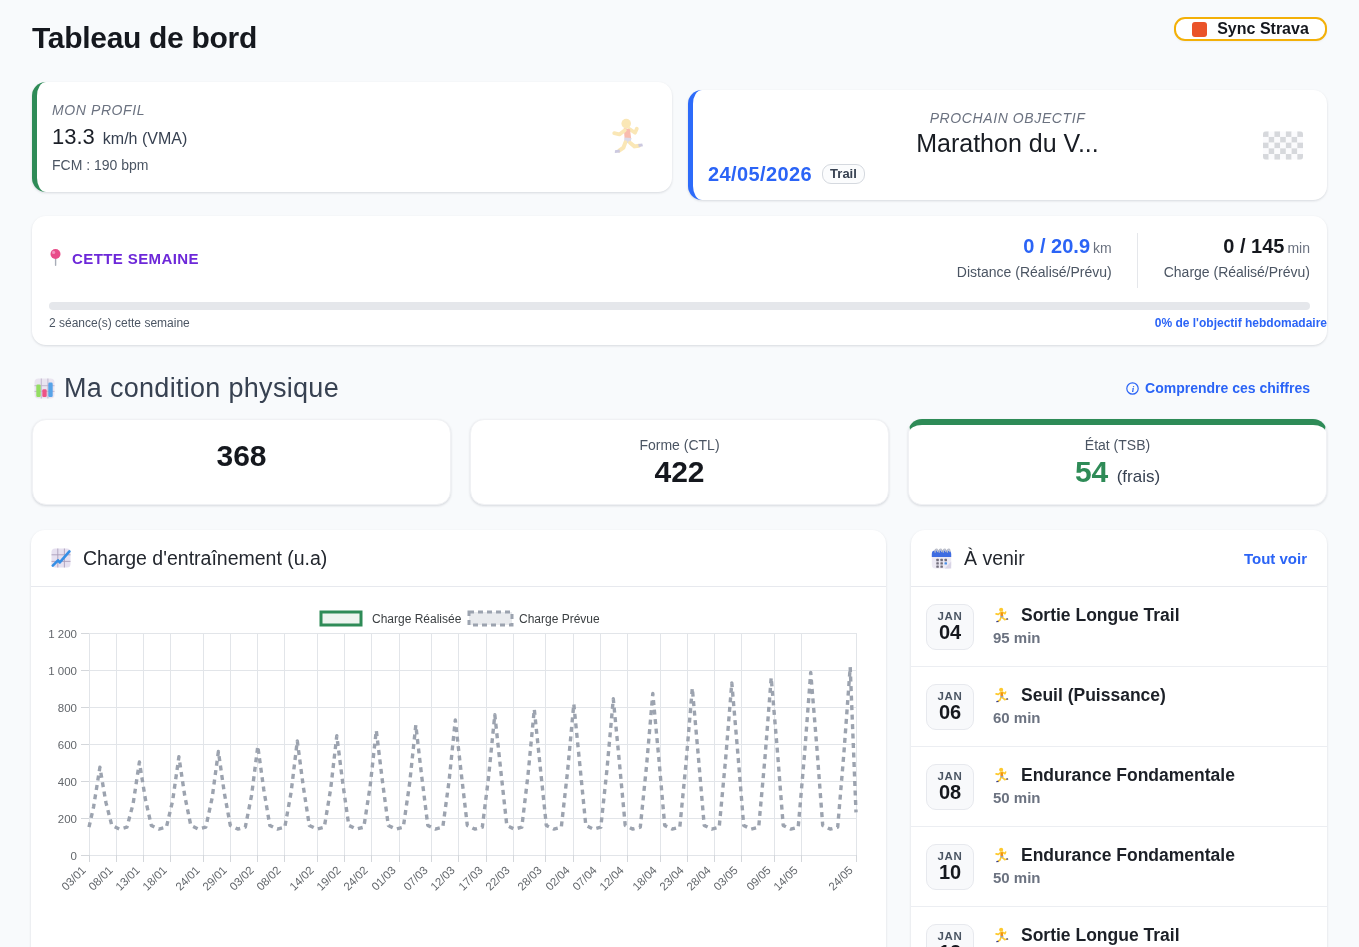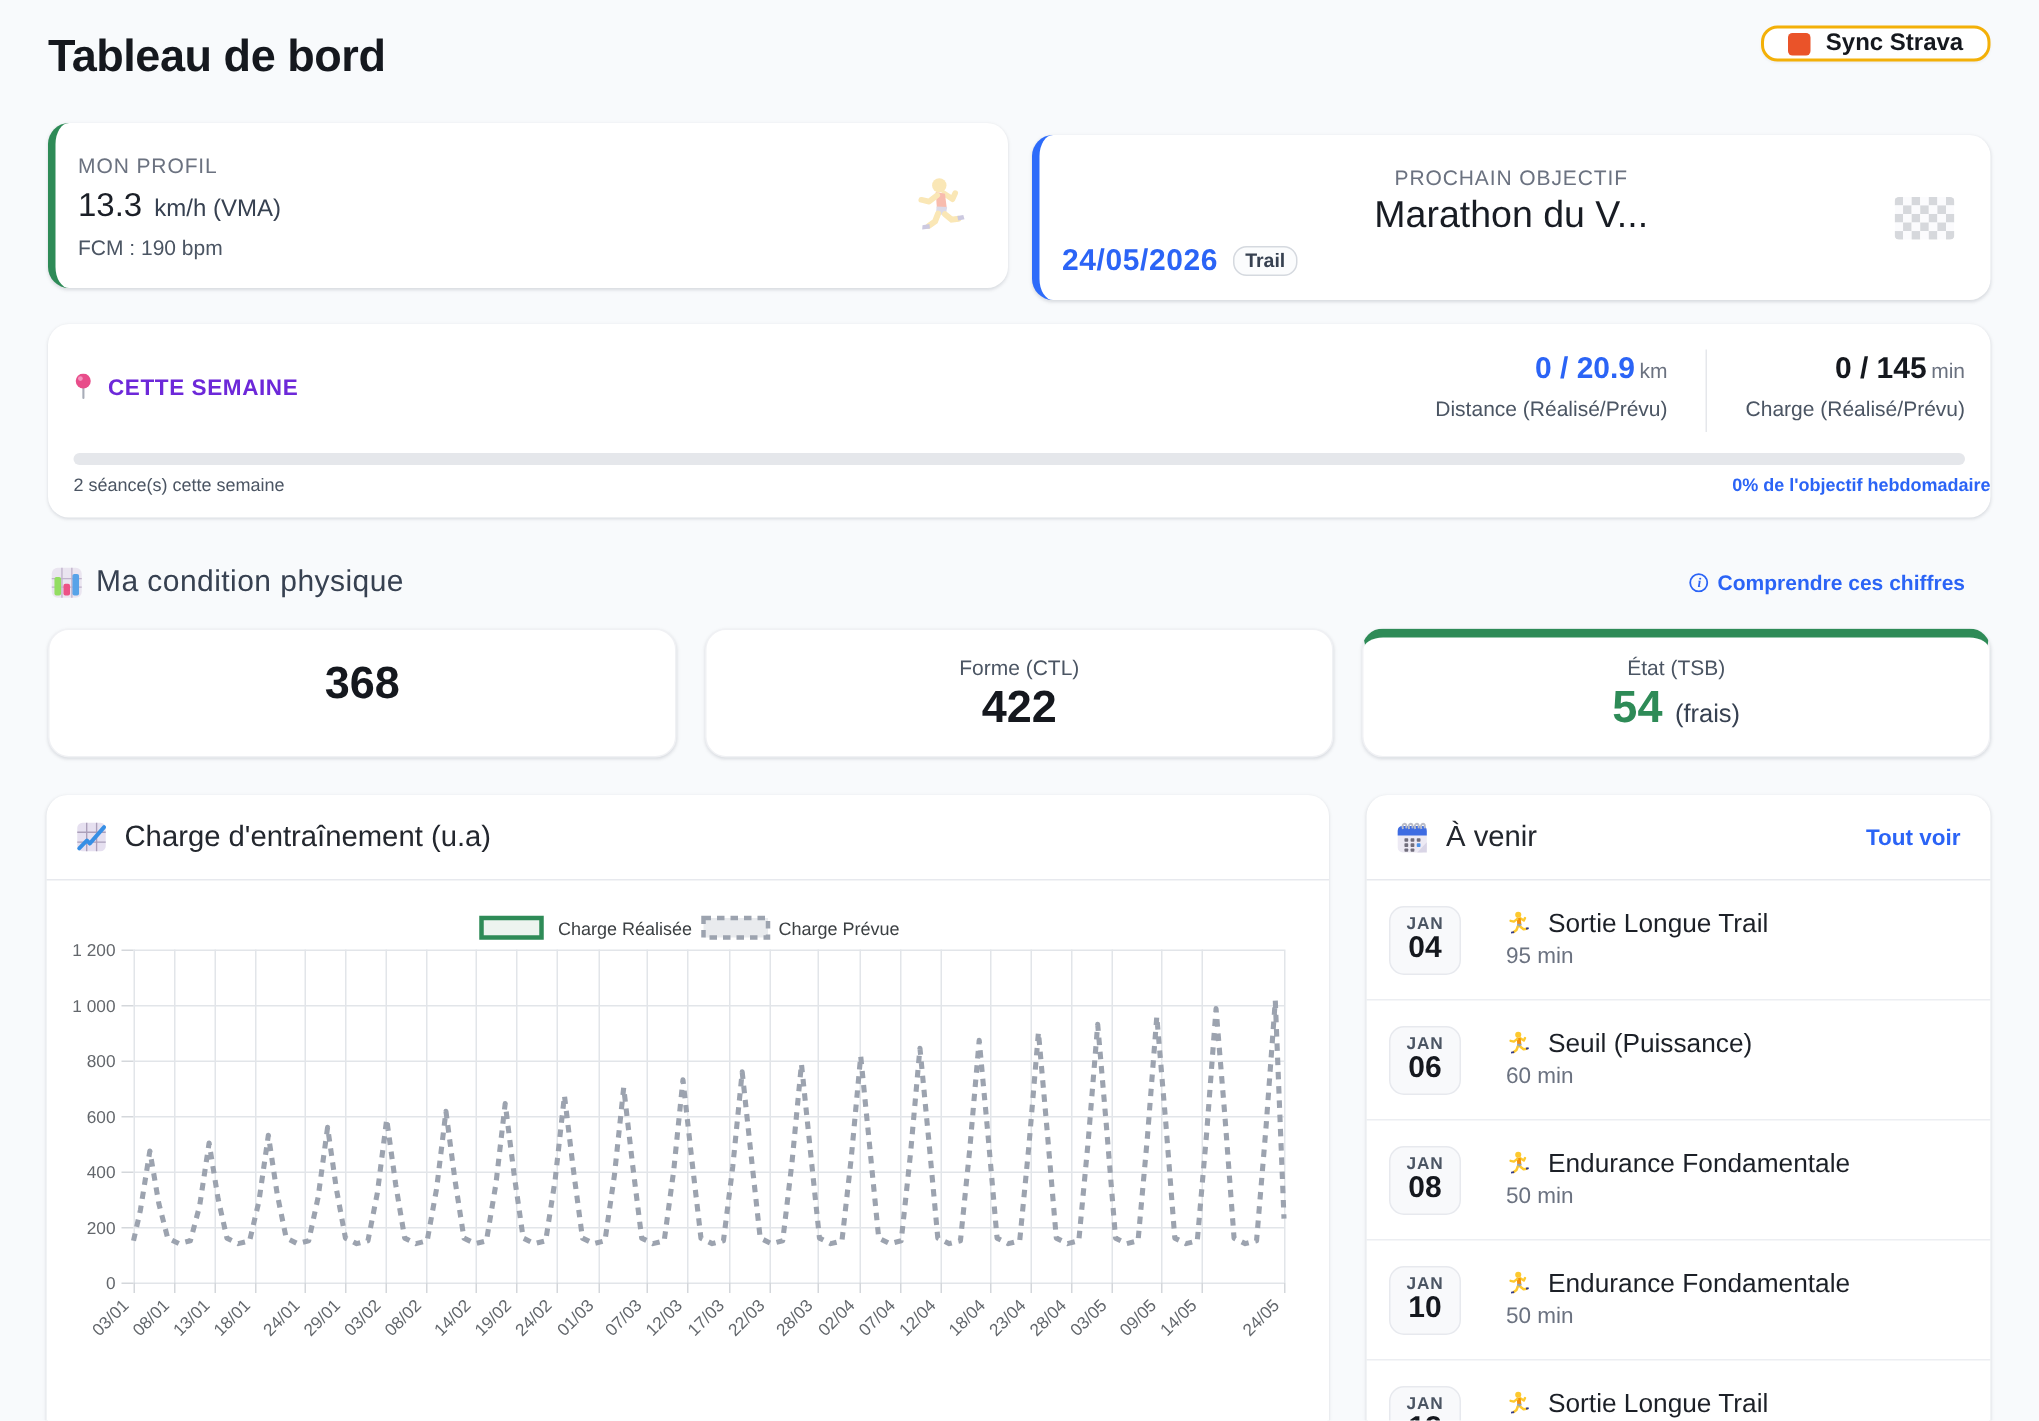--- a/index.html
+++ b/index.html
@@ -7,21 +7,21 @@
 body { background:#f8fafc; font-family:"Liberation Sans", sans-serif; position:relative; }
 .abs { position:absolute; }
 h1 { left:32px; top:21px; font-size:30px; font-weight:700; color:#15181e; letter-spacing:-0.3px; }
 .syncbtn { right:32px; top:17px; width:153px; height:24px; background:#fff; border:2px solid #f3b008;
   border-radius:11px; display:flex; align-items:center; justify-content:center; gap:10px;
   font-size:16px; font-weight:700; color:#15181e; box-shadow:0 1px 2px rgba(16,24,40,.05); }
 .sq { width:15px; height:15px; border-radius:3px; background:#ea5329; }
 .card { background:#fff; border-radius:14px; box-shadow:0 1px 3px rgba(16,24,40,.09), 0 1px 2px rgba(16,24,40,.05); }
 .profile { left:32px; top:82px; width:640px; height:110px; border-left:5px solid #2e8b57; padding:20px 20px 0 15px; }
 .objective { left:688px; top:90px; width:639px; height:110px; border-left:5px solid #2d6bfa; padding:20px 20px 0 15px;text-align:center; }
-.cardlabel { font-size:14px; color:#6b7280; letter-spacing:0.6px; }
+.cardlabel { font-size:14px; color:#6b7280; letter-spacing:0.6px;font-style:italic; }
 .bigval { margin-top:6px; font-size:22px; font-weight:400; color:#1b1f27; }
 .bigval .unit { font-size:16px; font-weight:400; color:#374151; margin-left:8px; }
 .fcm { margin-top:7px; font-size:14px; color:#4b5563; }
 .objtitle { margin-top:3px; font-size:25px; font-weight:400; color:#181c23; }
 .objrow { margin-top:5px; display:flex; align-items:center; gap:10px; }
 .objdate { font-size:20px; font-weight:700; color:#2b64f6; letter-spacing:0.4px; }
 .badge { font-size:13px; font-weight:700; color:#374151; border:1px solid #d5d9df; background:#fbfcfd;
   border-radius:9px; padding:1.5px 7px; margin-top:-2px; }
 .fadeico { position:absolute; opacity:1; }
 .week { left:32px; top:216px; width:1295px; height:129px; padding:0 17px; }
@@ -33,39 +33,39 @@
 .wnum { font-size:20px; font-weight:700; color:#15181e; }
 .wnum.blue { color:#2b64f6; }
 .wnum .unit { font-size:14px; font-weight:400; color:#6b7280; margin-left:3px; }
 .wsub { font-size:14px; color:#4b5563; margin-top:6px; }
 .wsep { width:1px; height:55px; background:#e5e7eb; margin:-2px 26px 0 25px; }
 .pbar { position:absolute; left:17px; right:17px; top:86px; height:8px; border-radius:4px; background:#e5e7eb; }
 .weekfoot { position:absolute; left:17px; right:0; top:100px; display:flex; justify-content:space-between; }
 .wfl { font-size:12px; color:#4b5563; }
 .wfr { font-size:12px; font-weight:700; color:#2b64f6; }
 .secthead { left:32px; top:375px; width:1295px; height:26px; display:flex; align-items:center; padding-left:2px; }
-.sectitle { font-size:20px; color:#374151; margin-left:9px; letter-spacing:0.3px; }
+.sectitle { font-size:27px; color:#374151; margin-left:9px; letter-spacing:0.3px; }
 .sectlink { margin-left:auto; margin-right:17px; font-size:14px; font-weight:700; color:#2b64f6; display:flex; align-items:center; gap:6px;}
 .stat { top:419px; width:419px; height:86px; border:1px solid #f0f1f4; text-align:center; padding-top:17px; }
 .stat1 { left:32px; } .stat2 { left:470px; } .stat3 { left:908px; border-top:6px solid #2e8b57; padding-top:12px; }
 .statlabel { font-size:14px; color:#4b5563; }
 .statval { font-size:30px; font-weight:700; color:#15181e; margin-top:2px; }
 .statval .grn { color:#2e8b57; }
 .statval .sub { font-size:17px; font-weight:400; color:#374151; }
 .chartcard { left:31px; top:530px; width:855px; height:500px; }
 .sidecard { left:911px; top:530px; width:416px; height:500px; }
 .cardhead { height:57px; border-bottom:1px solid #e7e9ee; display:flex; align-items:center; padding:0 20px; }
 .cardhead .ttl { font-size:19.5px; color:#23272e; margin-left:12px; }
 .toutvoir { margin-left:auto; font-size:15px; font-weight:700; color:#2b64f6; }
 .evt { height:80px; border-bottom:1px solid #eceef2; padding:17px 0 0 15px; display:flex; }
 .evt.last { border-bottom:none; }
 .datebox { width:48px; height:46px; background:#f8f9fb; border:1px solid #e7e9ee; border-radius:10px; text-align:center; padding-top:5px; }
 .mon { font-size:11.5px; font-weight:700; color:#4b5563; letter-spacing:0.6px; }
 .day { font-size:20px; font-weight:700; color:#15181e; margin-top:-1px; }
-.evtxt { margin-left:30px; padding-top:1px; }
+.evtxt { margin-left:19px; padding-top:1px;font-weight:bold; }
 .evtitle { font-size:17.5px; color:#1c2027; }
 .evdur { font-size:15px; color:#6b7280; margin-top:3px; }
 </style></head>
 <body>
 <h1 class="abs">Tableau de bord</h1>
 <div class="abs syncbtn"><span class="sq"></span>Sync Strava</div>
 
 <div class="abs card profile">
   <div class="cardlabel">MON PROFIL</div>
   <div class="bigval">13.3<span class="unit">km/h (VMA)</span></div>

